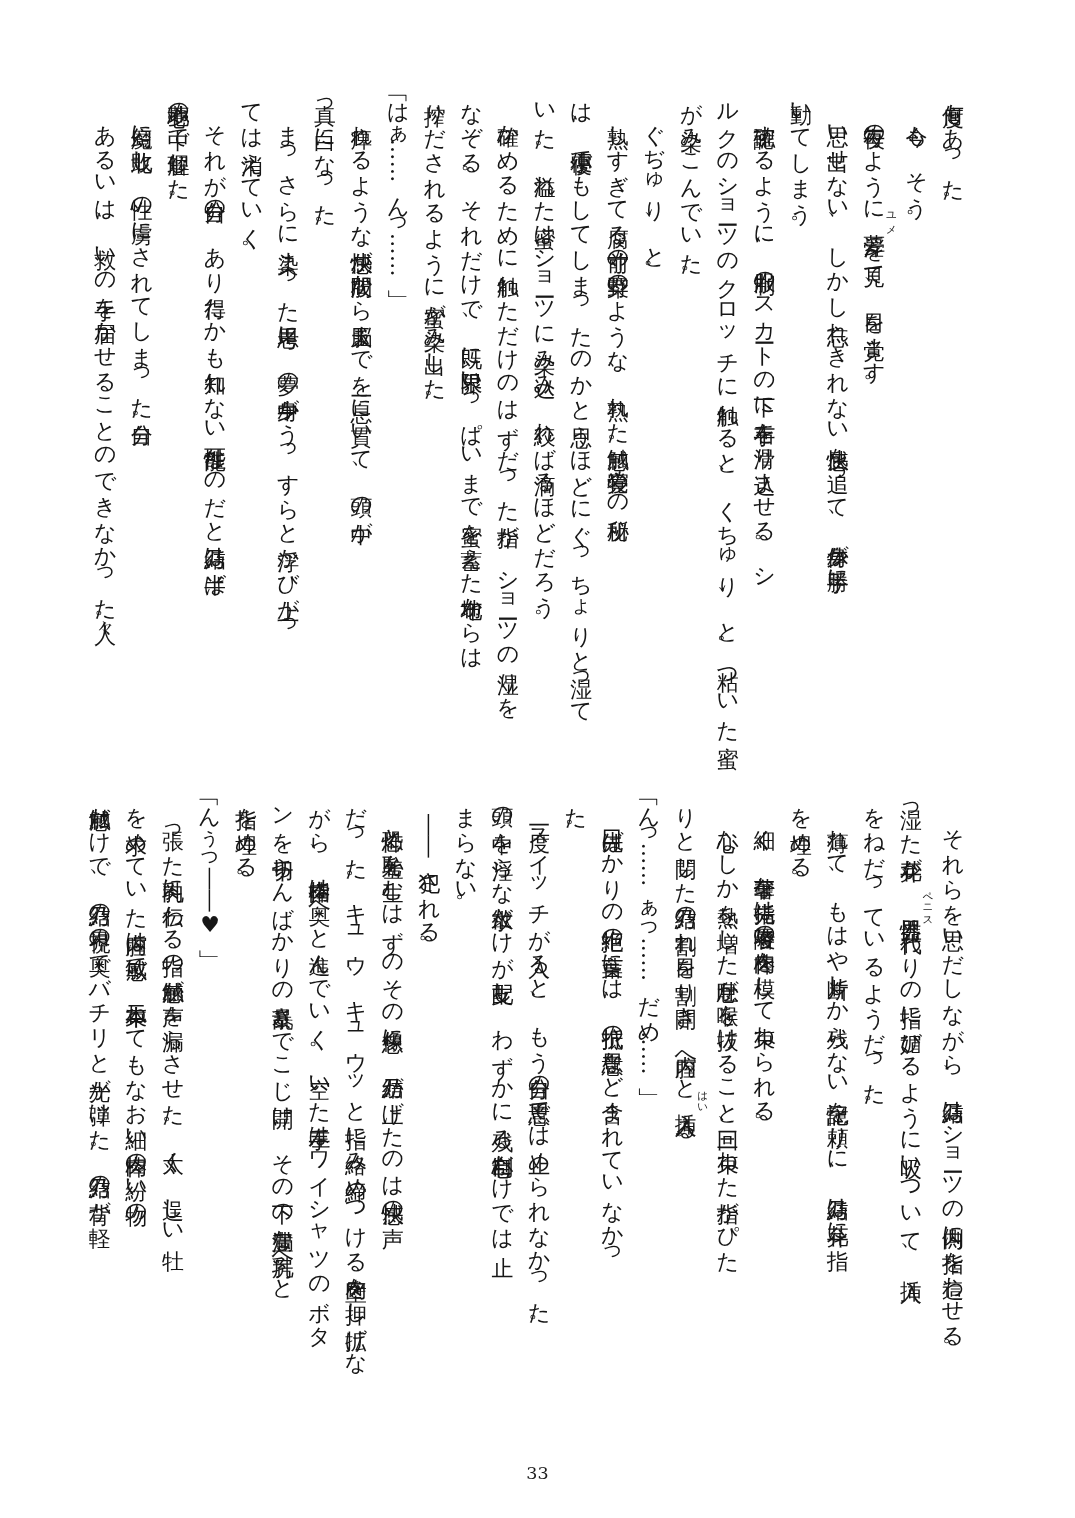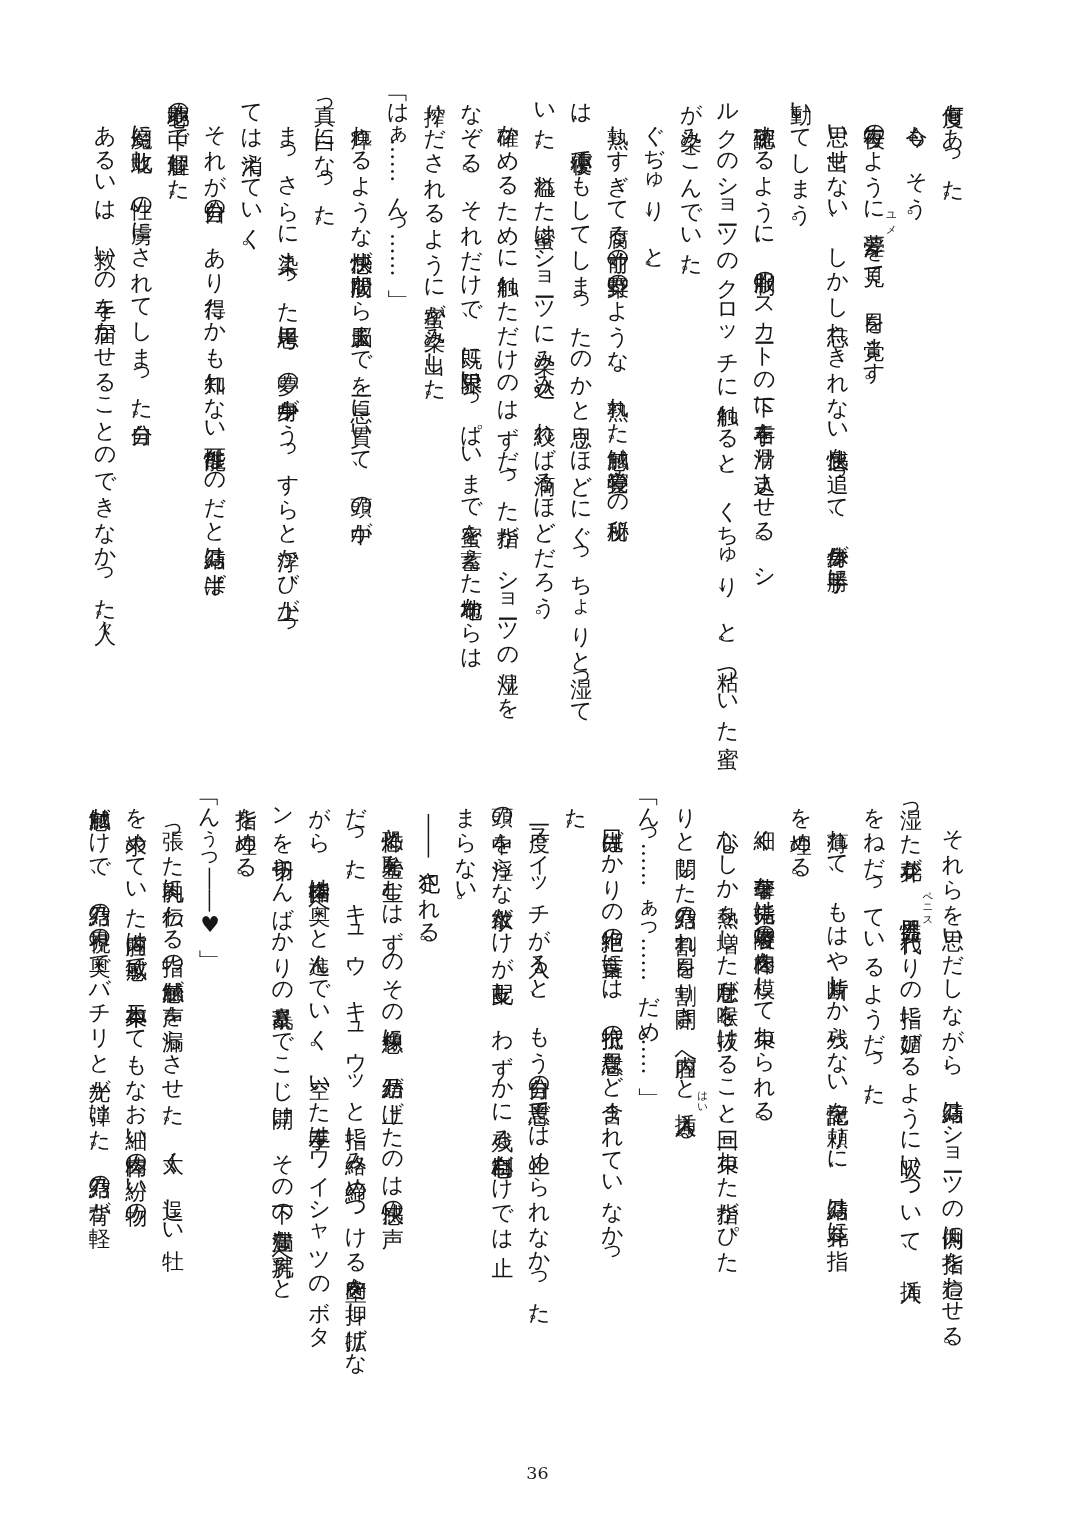--- a/index.html
+++ b/index.html
@@ -103,14 +103,14 @@
       <div class="line">　恐怖と羞恥を生むはずのその想像に、結乃が上げたのは快感の声</div>
       <div class="line">だった。キュウ、キュウッと指に絡み締めつける肉壁を押し拡げな</div>
       <div class="line">がら、指肉棒は奥へと進んでいく。空いた左手はワイシャツのボタ</div>
       <div class="line">ンを千切らんばかりの乱暴さでこじ開け、その下の豊満な乳房へと</div>
       <div class="line">指を埋める。</div>
       <div class="line">「んぅっ――♥」</div>
       <div class="line">　張った乳肉に伝わる指の感触が声を漏らさせた。太く、逞しい牡</div>
       <div class="line">を求めていた膣内は敏感で、二本束ねてもなお細い肉棒の紛い物の</div>
       <div class="line">感触だけで、結乃の視界の奥でバチリと光が弾けた。結乃の背が軽</div>
     </section>
-  <div class="page-number">36</div>
+  <div class="page-number">33</div>
 </div>
 
 </body></html>

